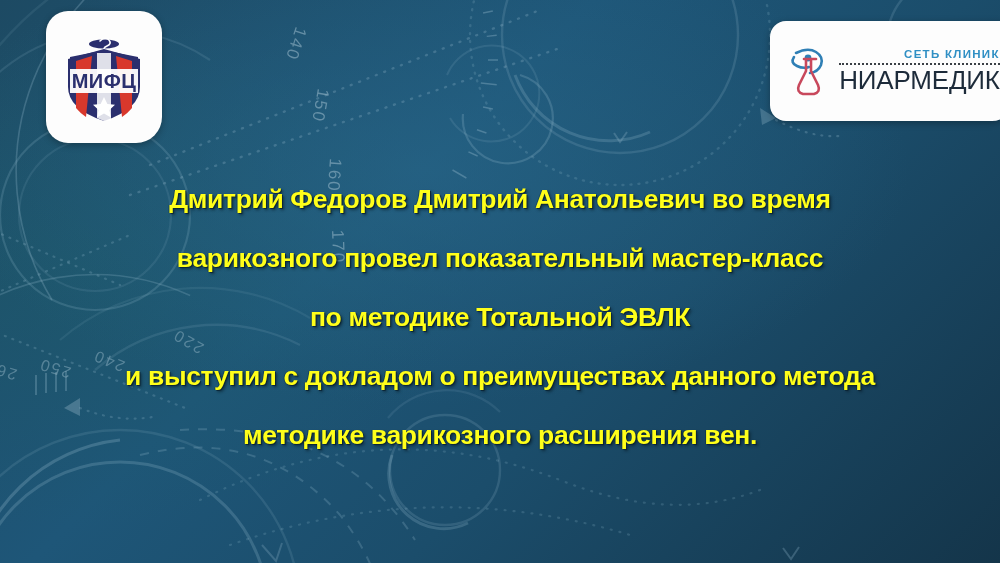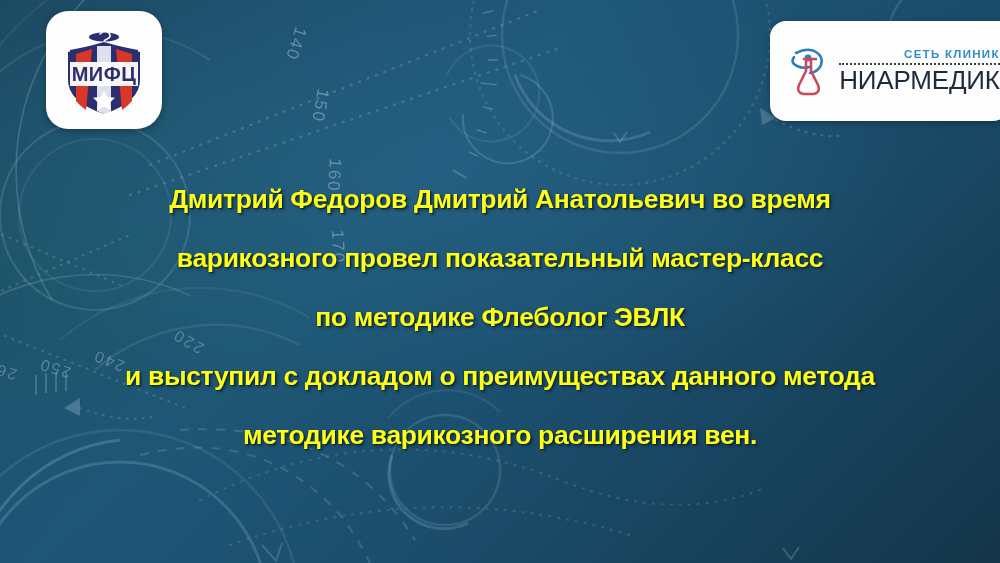--- a/index.html
+++ b/index.html
@@ -31,21 +31,21 @@
   
   .logo-card {
     position: absolute;
     background: #fdfdfd;
     box-shadow: 0 2px 7px rgba(0,0,0,0.30);
   }
   #mifc-card {
     left: 46px;
     top: 11px;
     width: 116px;
-    height: 118px;
+    height: 132px;
     border-radius: 22px 22px 26px 22px;
     display: flex;
     align-items: center;
     justify-content: center;
   }
   #niarmedik-card {
     left: 770px;
     top: 21px;
     width: 244px;
     height: 100px;
@@ -386,18 +386,18 @@
         <div class="nm-top">СЕТЬ КЛИНИК</div>
         <div class="nm-rule"></div>
         <div class="nm-main">НИАРМЕДИК</div>
       </div>
     </div>
   </div>
 
   <div id="headline">
     <div class="hl-line">Дмитрий Федоров Дмитрий Анатольевич во время</div>
     <div class="hl-line">варикозного провел показательный мастер-класс</div>
-    <div class="hl-line">по методике Флеболог ЭВЛК</div>
+    <div class="hl-line">по методике Тотальной ЭВЛК</div>
     <div class="hl-line">и выступил с докладом о преимуществах данного метода</div>
     <div class="hl-line">методике варикозного расширения вен.</div>
   </div>
 
 </div>
 
 </body></html>

